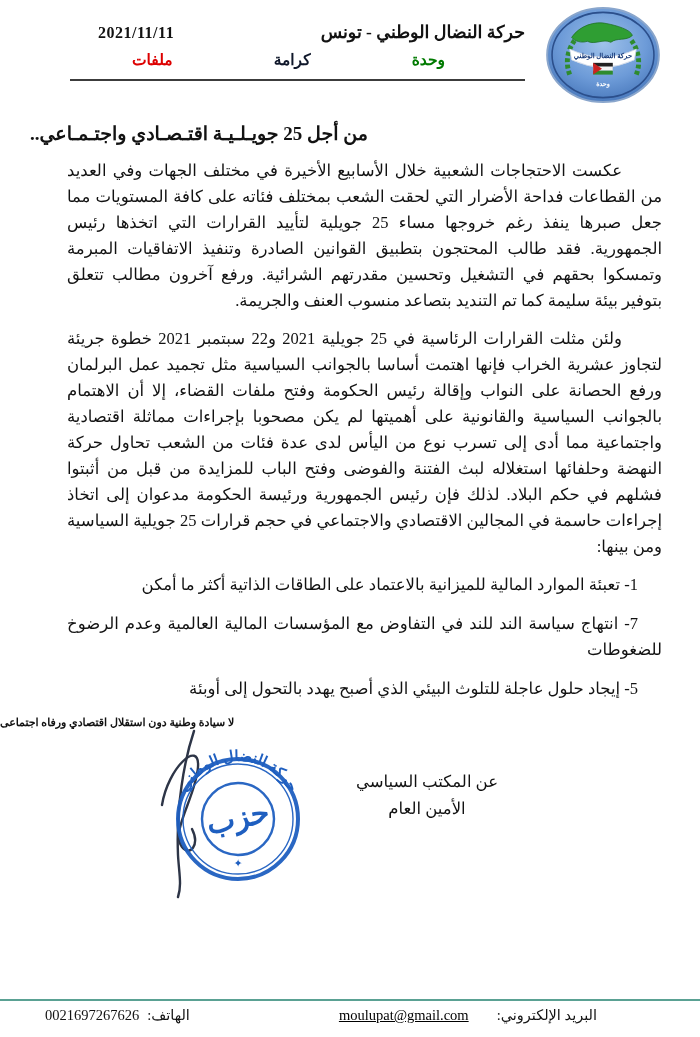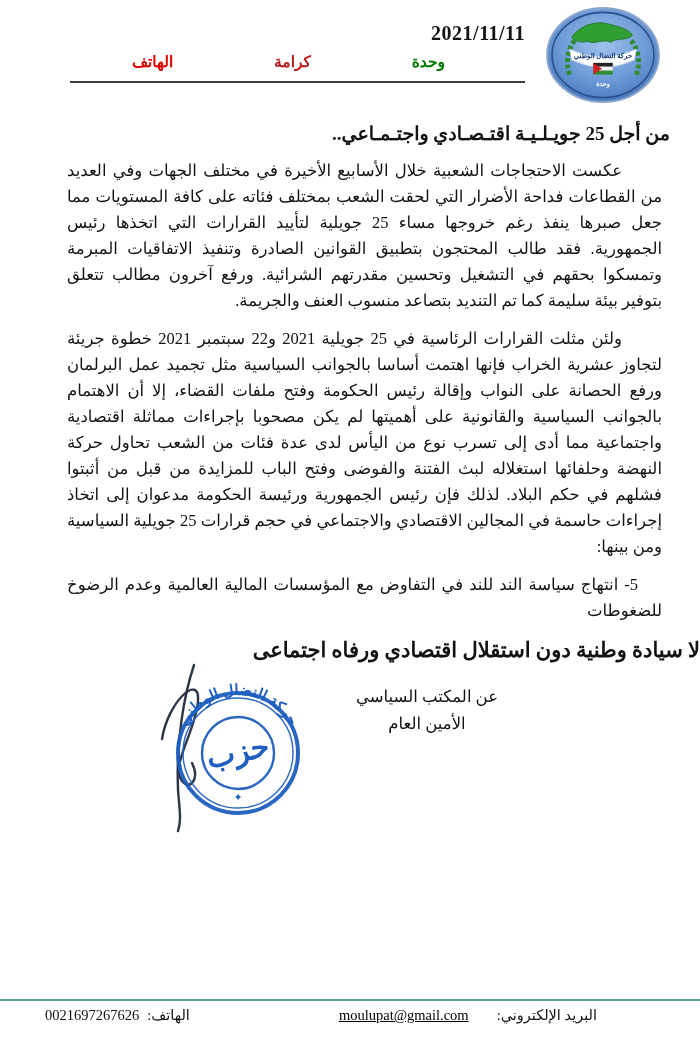--- a/index.html
+++ b/index.html
@@ -6,38 +6,38 @@
   .page{
     position:relative;width:700px;height:1037px;margin:0 auto;background:#fff;
     font-family:"Liberation Serif","DejaVu Serif",serif;color:#121212;overflow:hidden;
   }
   
   .header{position:relative;height:108px;}
   .logo-wrap{position:absolute;right:38px;top:6px;width:118px;height:98px;}
   .headtext{position:absolute;left:70px;top:22px;width:455px;border-bottom:2px solid #3c3c3c;padding-bottom:10px;}
   .org-line{display:flex;direction:rtl;justify-content:space-between;align-items:baseline;
             font-weight:bold;font-size:17.5px;padding-left:28px;}
-  .org-date{font-size:20px;letter-spacing:.5px;}
+  .org-date{font-size:16px;letter-spacing:.5px;}
   .slogan-line{display:flex;direction:rtl;justify-content:space-between;
                padding:8px 80px 0 62px;font-weight:bold;font-size:15.5px;}
   .w-green{color:#007a00;}
-  .w-black{color:#b91c1c;}
+  .w-black{color:#0f172a;}
   .w-red{color:#dd0000;}
   
-  .doc-title{direction:rtl;text-align:right;font-weight:bold;font-size:19px;
+  .doc-title{direction:rtl;text-align:left;font-weight:bold;font-size:19px;
              letter-spacing:.5px;margin:14px 30px 0;}
   
   .content{direction:rtl;text-align:justify;font-size:16.5px;line-height:26px;
            padding:13px 38px 0 38px;margin-left:29px;}
   .para{margin:0 0 12px;text-indent:40px;}
   .item{margin:0 0 13px;text-indent:24px;}
-  .closing{direction:rtl;text-align:right;font-weight:bold;font-size:21px;margin:14px 0 4px;}
+  .closing{direction:rtl;text-align:left;font-weight:bold;font-size:11px;margin:14px 0 4px;}
   
   .sigarea{position:relative;height:168px;}
-  .sigtext{position:absolute;right:168px;top:20px;width:210px;direction:rtl;
+  .sigtext{position:absolute;right:168px;top:39px;width:210px;direction:rtl;
            text-align:center;font-size:16.5px;}
   .sigtext .l1{margin-bottom:7px;}
   .sigtext .l2{margin-bottom:6px;font-family:Liberation Serif, serif;}
   .stamp-wrap{position:absolute;left:128px;top:-6px;width:190px;height:178px;}
   
   .footer{position:absolute;left:0;right:0;bottom:0;border-top:2px solid #5aa193;
           display:flex;direction:rtl;justify-content:space-between;align-items:baseline;
           padding:6px 45px 13px 45px;font-size:14.5px;}
   .email-group{display:flex;direction:rtl;gap:28px;margin-right:58px;}
   .email-link{color:#000000;text-decoration:underline;direction:ltr;unicode-bidi:embed;cursor:pointer;}
@@ -75,37 +75,40 @@
           <rect x="50" y="62" width="20" height="4" fill="#f5f5f5" stroke="#bbb" stroke-width="0.3"></rect>
           <rect x="50" y="66" width="20" height="4" fill="#2e8b2e"></rect>
           <path d="M50,58 L59,64 L50,70 Z" fill="#cc2222"></path>
         </g>
         <text x="60" y="82" text-anchor="middle" font-size="6.5" font-weight="bold" fill="#ffffff">وحدة</text>
       </svg>
     </div>
 
     <div class="headtext">
       <div class="org-line">
+        <span>حركة النضال الوطني - تونس</span>
         <span class="org-date">2021/11/11</span>
       </div>
       <div class="slogan-line">
         <span class="w-green">وحدة</span>
         <span class="w-black">كرامة</span>
-        <span class="w-red">الهاتف</span>
+        <span class="w-red">ملفات</span>
       </div>
     </div>
   </div>
 
   <div class="doc-title">من أجل 25 جويـلـيـة اقتـصـادي واجتـمـاعي..</div>
 
   <div class="content">
     <p class="para">عكست الاحتجاجات الشعبية خلال الأسابيع الأخيرة في مختلف الجهات وفي العديد من القطاعات فداحة الأضرار التي لحقت الشعب بمختلف فئاته على كافة المستويات مما جعل صبرها ينفذ رغم خروجها مساء 25 جويلية لتأييد القرارات التي اتخذها رئيس الجمهورية. فقد طالب المحتجون بتطبيق القوانين الصادرة وتنفيذ الاتفاقيات المبرمة وتمسكوا بحقهم في التشغيل وتحسين مقدرتهم الشرائية. ورفع آخرون مطالب تتعلق بتوفير بيئة سليمة كما تم التنديد بتصاعد منسوب العنف والجريمة.</p>
     <p class="para">ولئن مثلت القرارات الرئاسية في 25 جويلية 2021 و22 سبتمبر 2021 خطوة جريئة لتجاوز عشرية الخراب فإنها اهتمت أساسا بالجوانب السياسية مثل تجميد عمل البرلمان ورفع الحصانة على النواب وإقالة رئيس الحكومة وفتح ملفات القضاء، إلا أن الاهتمام بالجوانب السياسية والقانونية على أهميتها لم يكن مصحوبا بإجراءات مماثلة اقتصادية واجتماعية مما أدى إلى تسرب نوع من اليأس لدى عدة فئات من الشعب تحاول حركة النهضة وحلفائها استغلاله لبث الفتنة والفوضى وفتح الباب للمزايدة من قبل من أثبتوا فشلهم في حكم البلاد. لذلك فإن رئيس الجمهورية ورئيسة الحكومة مدعوان إلى اتخاذ إجراءات حاسمة في المجالين الاقتصادي والاجتماعي في حجم قرارات 25 جويلية السياسية ومن بينها:</p>
 
-    <p class="item">5- انتهاج سياسة الند للند في التفاوض مع المؤسسات المالية العالمية وعدم الرضوخ للضغوطات</p>
+    <p class="item">1- تعبئة الموارد المالية للميزانية بالاعتماد على الطاقات الذاتية أكثر ما أمكن</p>
+    <p class="item">7- انتهاج سياسة الند للند في التفاوض مع المؤسسات المالية العالمية وعدم الرضوخ للضغوطات</p>
+    <p class="item">5- إيجاد حلول عاجلة للتلوث البيئي الذي أصبح يهدد بالتحول إلى أوبئة</p>
   </div>
 
   <div class="closing">لا سيادة وطنية دون استقلال اقتصادي ورفاه اجتماعى</div>
 
   <div class="sigarea">
     <div class="sigtext">
       <div class="l1">عن المكتب السياسي</div>
       <div class="l2">الأمين العام</div>
     </div>
 

